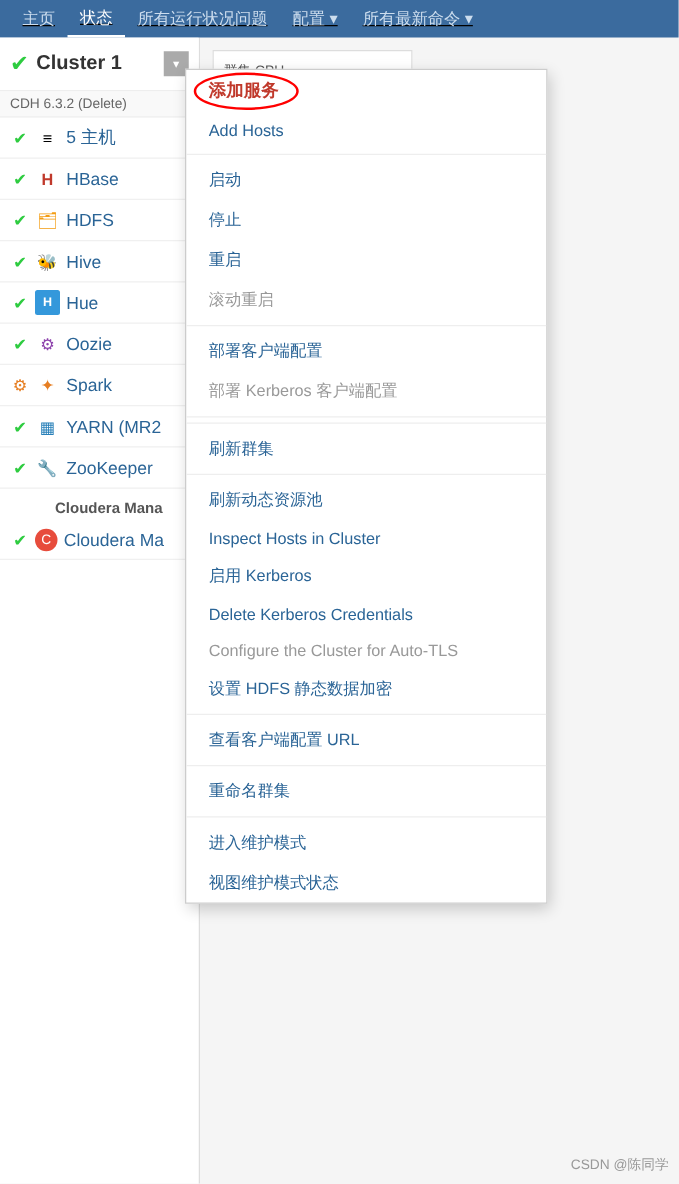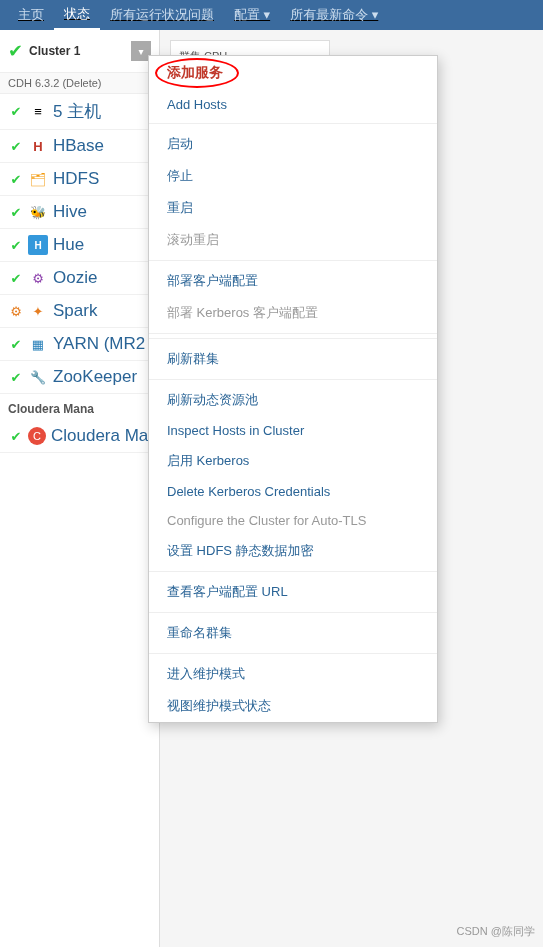--- a/index.html
+++ b/index.html
@@ -54,21 +54,21 @@
     
     .cluster-header {
       display: flex;
       align-items: center;
       padding: 10px 8px;
       background: white;
       border-bottom: 1px solid #eee;
       position: relative;
     }
     .cluster-title {
-      font-size: 12px;
+      font-size: 16px;
       font-weight: bold;
       color: #333;
       flex: 1;
     }
     .cluster-check {
       color: #2ecc40;
       font-size: 18px;
       margin-right: 6px;
     }
     .dropdown-btn {
@@ -114,30 +114,31 @@
     .service-icon {
       width: 20px;
       height: 20px;
       margin-right: 5px;
       display: flex;
       align-items: center;
       justify-content: center;
       font-size: 13px;
     }
     .service-name {
-      font-size: 17px;
+      font-size: 14px;
       color: #2a6496;
     }
 
     
     .section-title {
       padding: 8px 8px 4px;
       font-size: 12px;
       color: #555;
       font-weight: bold;
+      margin-left: 36px;
     }
 
     
     .dropdown-menu {
       position: absolute;
       top: 55px;
       left: 148px;
       width: 290px;
       background: white;
       border: 1px solid #ccc;

